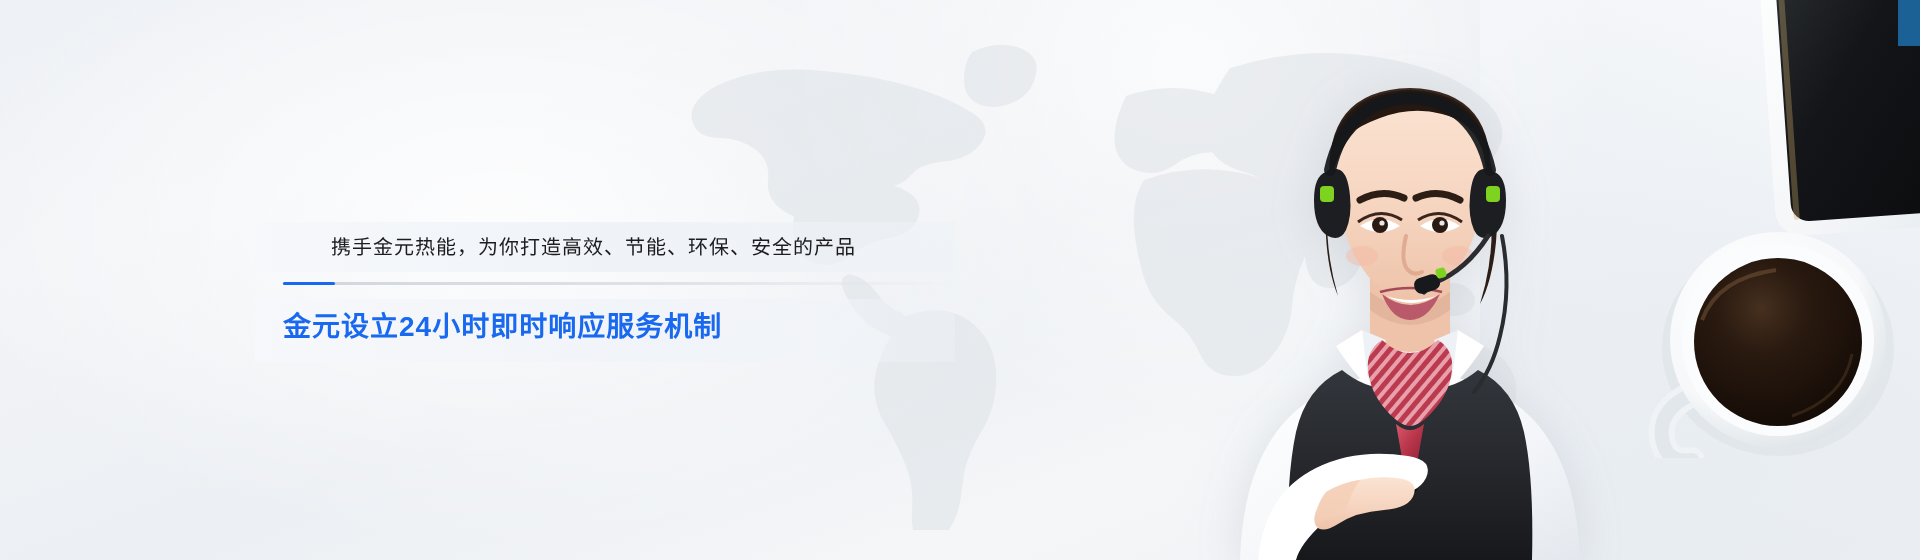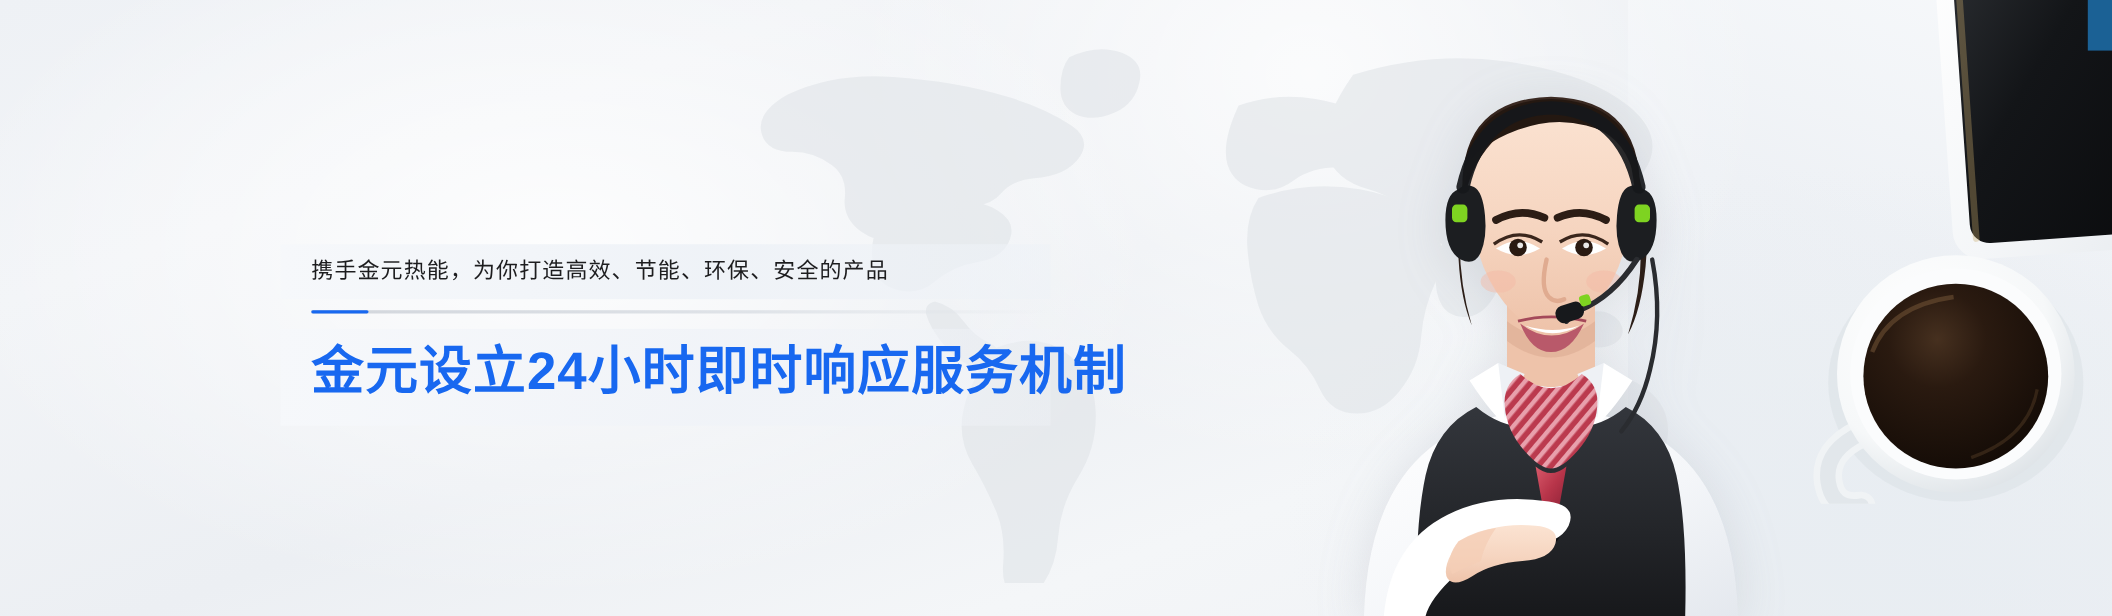--- a/index.html
+++ b/index.html
@@ -39,36 +39,37 @@
   }
   .tagline-band{
     background:linear-gradient(90deg,rgba(246,248,251,.96) 0%,rgba(238,242,247,.92) 55%,rgba(238,242,247,.55) 100%);
     padding:13px 0 13px 28px;
     box-sizing:border-box;
     width:700px;
   }
   .tagline{
     font-size:20px;color:#1d1d1f;letter-spacing:1px;line-height:1.2;white-space:nowrap;
     font-weight:500;
+    margin-left:48px;
   }
   .rule{
     position:relative;margin:10px 0 0 28px;width:672px;height:3px;
     background:linear-gradient(90deg,#d2d6dc 0%,#dfe3e8 60%,rgba(223,227,232,0) 100%);
   }
   .rule-accent{
     position:absolute;left:0;top:0;width:52px;height:3px;background:#1868f0;border-radius:2px;
   }
   .headline-band{
     margin-top:14px;width:700px;
     background:linear-gradient(90deg,rgba(246,248,251,.95) 0%,rgba(240,243,248,.85) 55%,rgba(240,243,248,.35) 100%);
     padding:10px 0 18px 28px;box-sizing:border-box;
   }
   .headline{
-    font-size:48px;color:#1868f0;font-weight:700;letter-spacing:1px;
-    line-height:1.25;white-space:nowrap;text-align:right;
+    font-size:28px;color:#1868f0;font-weight:700;letter-spacing:1px;
+    line-height:1.25;white-space:nowrap;
   }
 
   
   .operator{
     position:absolute;left:1230px;top:40px;width:360px;height:520px;
     filter:drop-shadow(0 6px 22px rgba(120,130,145,.18));
   }
   .operator svg{width:100%;height:100%;display:block;}
 
   

